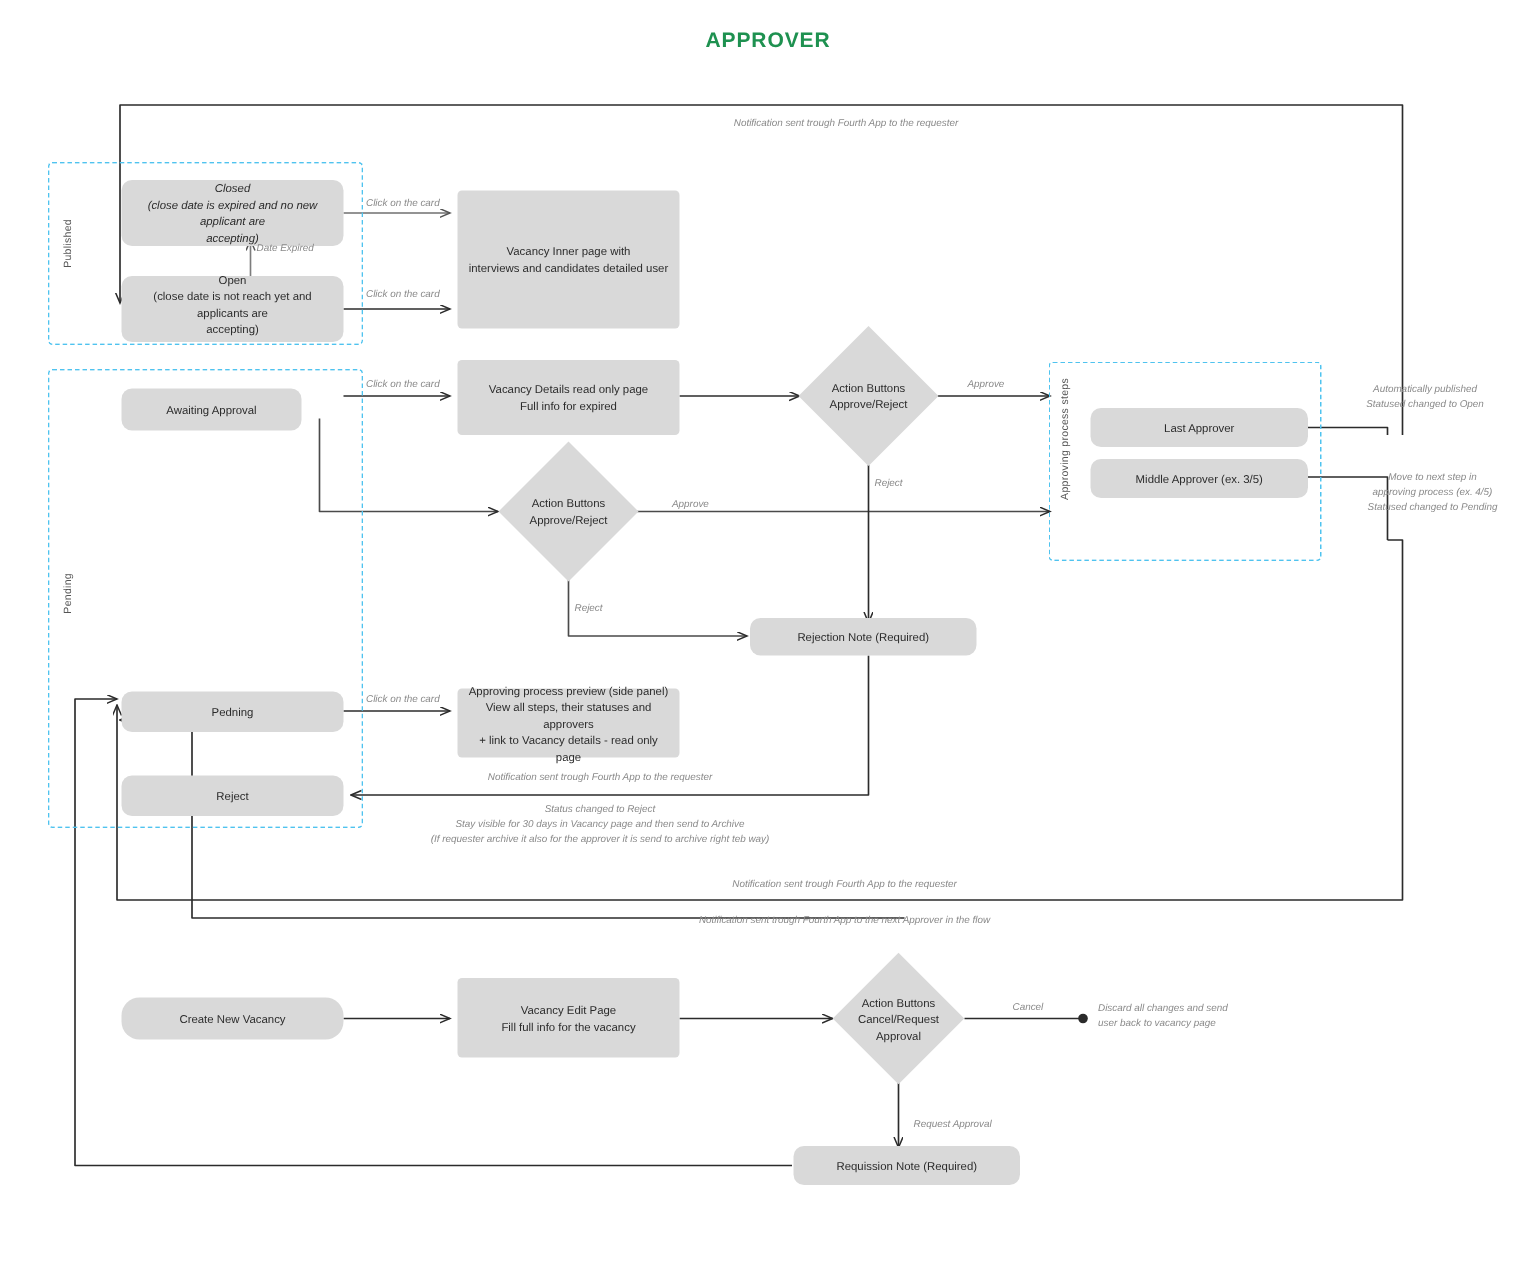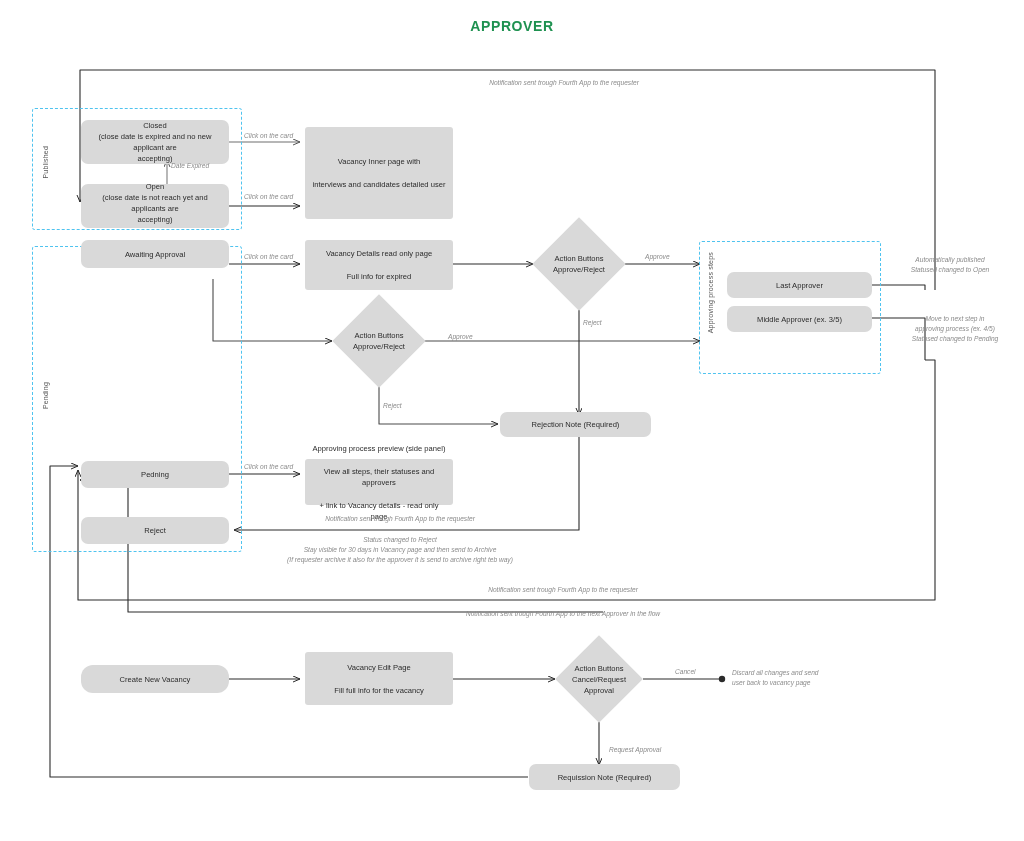--- a/index.html
+++ b/index.html
@@ -36,21 +36,21 @@
     display:flex;
     align-items:center;
     justify-content:center;
     text-align:center;
     font-size:7.6px;
     line-height:1.45;
     color:#2b2b2b;
     box-sizing:border-box;
     padding:3px 7px;
   }
-  .node.sq{border-radius:3px;gap:12px;}
+  .node.sq{border-radius:3px;}
   .diamond{
     position:absolute;
     display:flex;
     align-items:center;
     justify-content:center;
     text-align:center;
     font-size:7.6px;
     line-height:1.45;
     color:#2b2b2b;
   }
@@ -162,38 +162,38 @@
 
   <div class="group" style="left:32px; top:108px; width:210px; height:122px;"></div>
   <div class="grouplabel" style="left:42px; top:146px;">Published</div>
 
   <div class="group" style="left:32px; top:246px; width:210px; height:306px;"></div>
   <div class="grouplabel" style="left:42px; top:382px;">Pending</div>
 
   <div class="group" style="left:699px; top:241px; width:182px; height:133px;"></div>
   <div class="grouplabel" style="left:707px; top:252px;">Approving process steps</div>
 
-  <div class="node" style="left:81px; top:120px; width:148px; height:44px; flex-direction:column;">
+  <div class="node" style="left:81px; top:120px; width:148px; height:44px; flex-direction:column;font-style:italic;">
     <span>Closed</span>
     <span>(close date is expired and no new applicant are</span>
     <span>accepting)</span>
   </div>
 
   <div class="node" style="left:81px; top:184px; width:148px; height:44px; flex-direction:column;justify-content:flex-end;">
     <span>Open</span>
     <span>(close date is not reach yet and applicants are</span>
     <span>accepting)</span>
   </div>
 
   <div class="node sq" style="left:305px; top:127px; width:148px; height:92px; flex-direction:column;">
     <span>Vacancy Inner page with</span>
     <span>interviews and candidates detailed user</span>
   </div>
 
-  <div class="node" style="left:81px; top:240px; width:148px; height:28px;">
+  <div class="node" style="left:81px; top:259px; width:120px; height:28px;">
     <span>Awaiting Approval</span>
   </div>
 
   <div class="node sq" style="left:305px; top:240px; width:148px; height:50px; flex-direction:column;">
     <span>Vacancy Details read only page</span>
     <span>Full info for expired</span>
   </div>
 
   <div class="diamond" style="left:546px; top:231px; width:66px; height:66px;">
     <div class="dshape"></div>

